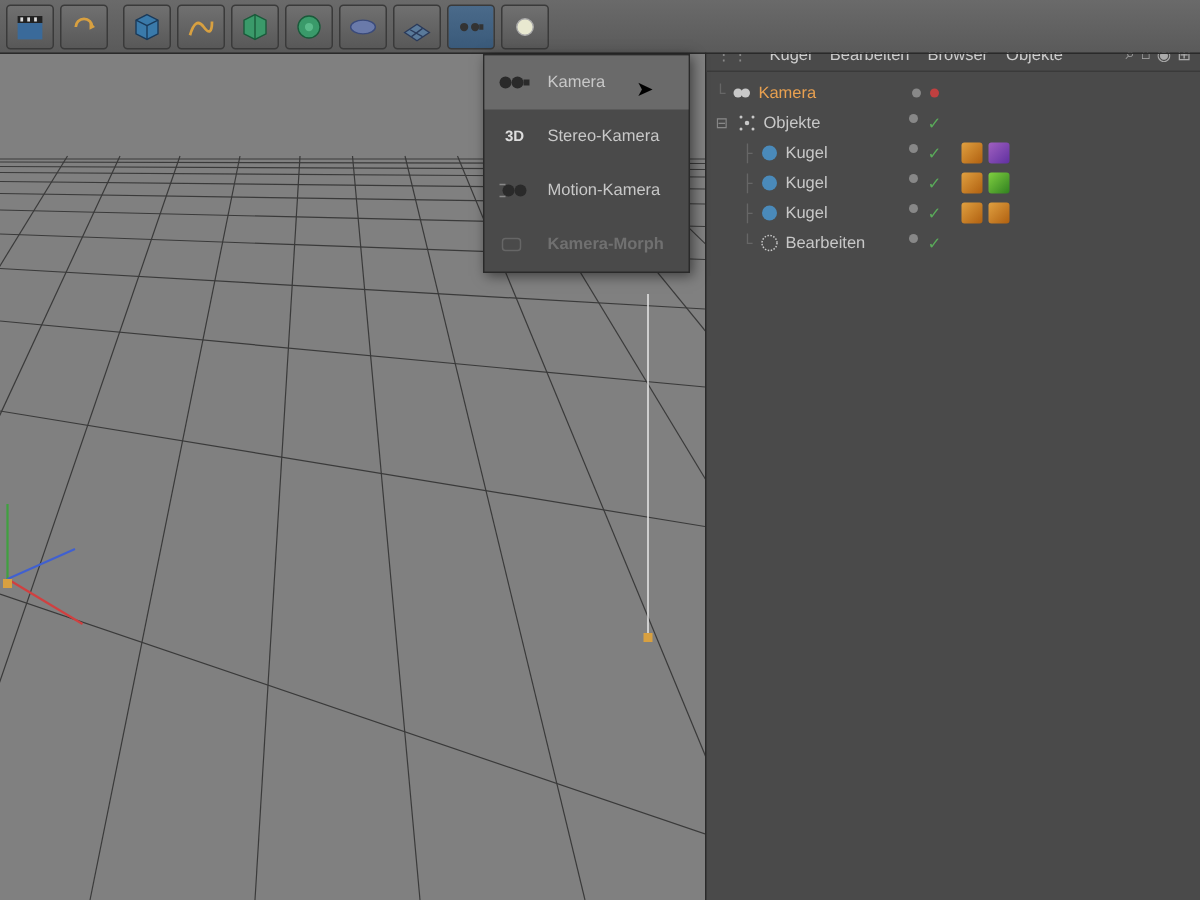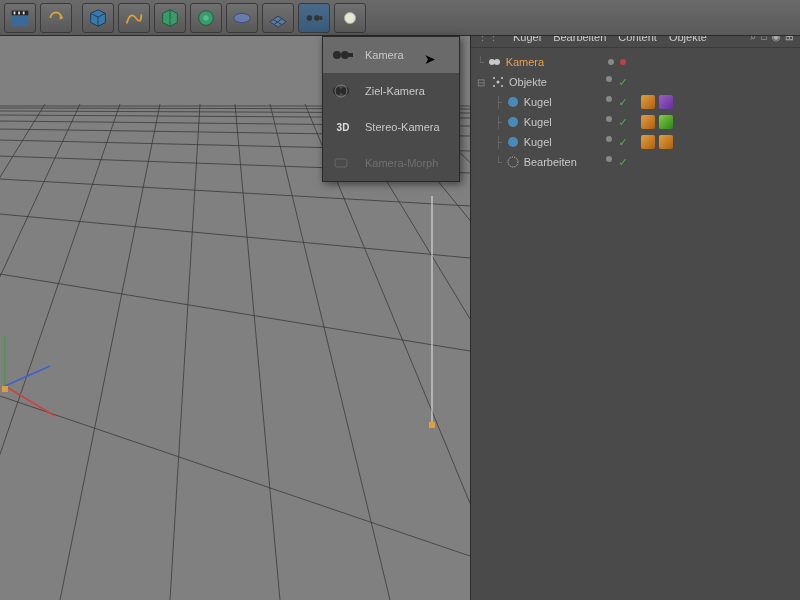--- a/index.html
+++ b/index.html
@@ -28,21 +28,21 @@
   .dropdown {
     position: absolute; top: 36px; left: 322px; width: 138px;
     background: #4a4a4a; border: 1px solid #2a2a2a; z-index: 10;
     box-shadow: 2px 2px 8px rgba(0,0,0,0.5);
   }
   .dropdown-item {
     height: 36px; display: flex; align-items: center; padding: 0 8px;
     color: #c8c8c8; cursor: pointer; gap: 10px;
   }
   .dropdown-item.highlight { background: #6a6a6a; }
-  .dropdown-item.disabled { color: #707070; }
+  .dropdown-item.disabled { color: #707070; font-weight: bold; }
   .dd-icon { width: 24px; height: 20px; display: flex; align-items: center; justify-content: center; }
   
   .cursor-arrow {
     position: absolute; top: 51px; left: 424px; z-index: 20;
     font-size: 14px; color: #000;
   }
   
   .right-panel {
     position: absolute; top: 0; right: 0; width: 330px; height: 600px;
     background: #4a4a4a; border-left: 1px solid #2a2a2a;
@@ -205,32 +205,33 @@
     <span class="dd-icon">
         <svg width="24" height="16" viewBox="0 0 24 16">
           <circle cx="6" cy="8" r="4" fill="#2a2a2a"></circle>
           <circle cx="14" cy="8" r="4" fill="#2a2a2a"></circle>
           <rect x="18" y="6" width="4" height="4" fill="#2a2a2a"></rect>
         </svg>
       </span>
     <span>Kamera</span>
   </div>
   <div class="dropdown-item">
+    <span class="dd-icon" style="color:#ddd;font-weight:bold;font-size:10px;">3D</span>
+    <span>Stereo-Kamera</span>
+  </div>
+  <div class="dropdown-item">
     <span class="dd-icon">
         <svg width="24" height="16" viewBox="0 0 24 16">
-          <circle cx="6" cy="8" r="4" fill="#2a2a2a"></circle>
-          <circle cx="14" cy="8" r="4" fill="#2a2a2a"></circle>
-          <circle cx="10" cy="8" r="6" fill="none" stroke="#888" stroke-width="0.8"></circle>
+          <circle cx="8" cy="8" r="4" fill="#2a2a2a"></circle>
+          <circle cx="16" cy="8" r="4" fill="#2a2a2a"></circle>
+          <line x1="2" y1="4" x2="6" y2="4" stroke="#888"></line>
+          <line x1="2" y1="12" x2="6" y2="12" stroke="#888"></line>
         </svg>
       </span>
-    <span>Ziel-Kamera</span>
-  </div>
-  <div class="dropdown-item">
-    <span class="dd-icon" style="color:#ddd;font-weight:bold;font-size:10px;">3D</span>
-    <span>Stereo-Kamera</span>
+    <span>Motion-Kamera</span>
   </div>
   <div class="dropdown-item disabled">
     <span class="dd-icon">
         <svg width="24" height="16" viewBox="0 0 24 16">
           <rect x="4" y="4" width="12" height="8" rx="2" fill="none" stroke="#666"></rect>
         </svg>
       </span>
     <span>Kamera-Morph</span>
   </div>
 </div>
@@ -240,21 +241,21 @@
 <div class="right-panel">
   <div class="tabs">
     <div class="tab active">Objekte</div>
     <div class="tab">Content Browser</div>
     <div class="tab">Struktur</div>
   </div>
   <div class="submenu">
     <span class="submenu-dots">⋮⋮</span>
     <span class="submenu-item">Kugel</span>
     <span class="submenu-item">Bearbeiten</span>
-    <span class="submenu-item">Content</span>
+    <span class="submenu-item">Browser</span>
     <span class="submenu-item">Objekte</span>
     <span class="submenu-icons">
       <span>⌕</span>
       <span>⌂</span>
       <span>◉</span>
       <span>⊞</span>
     </span>
   </div>
   <div class="tree">
 

